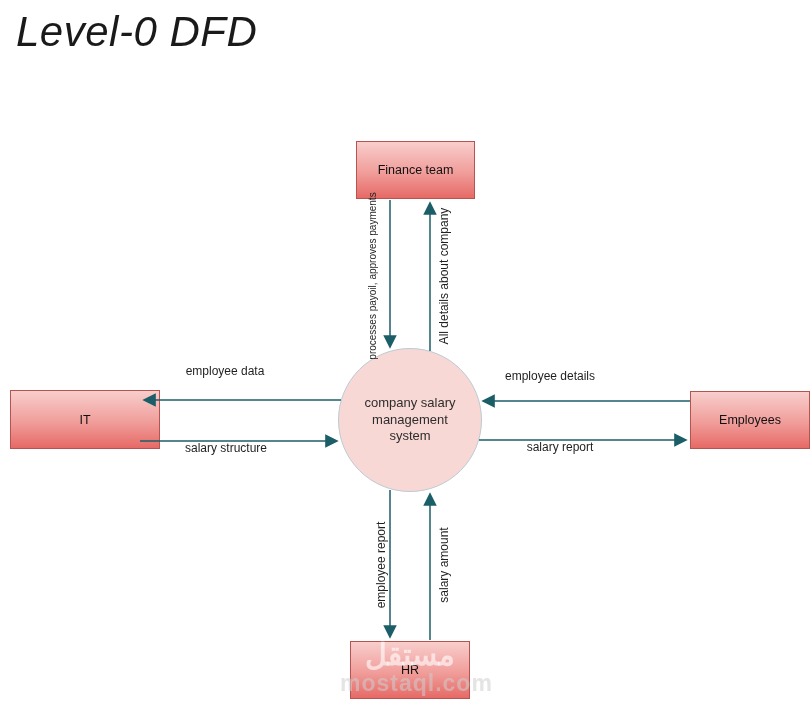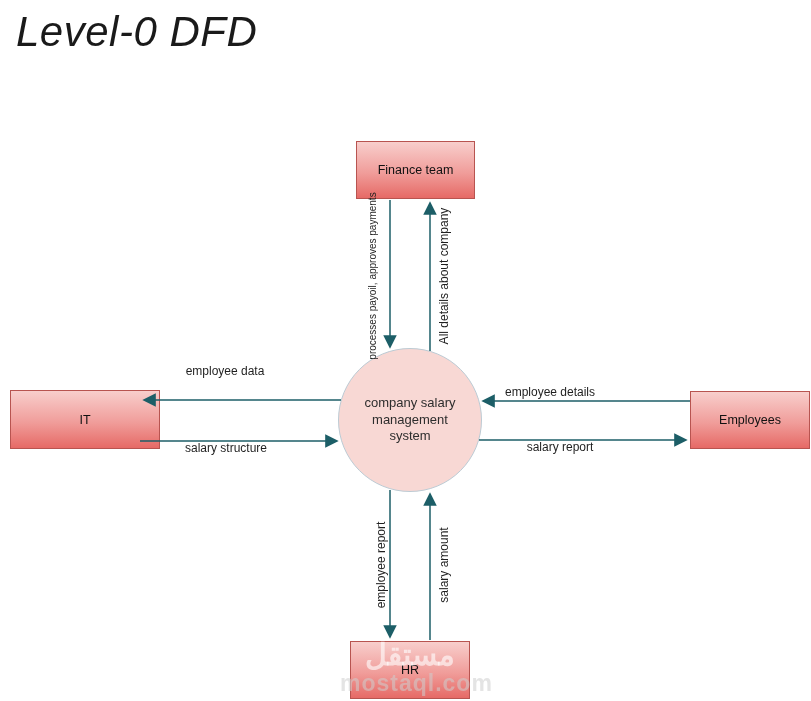--- a/index.html
+++ b/index.html
@@ -149,21 +149,21 @@
   </svg>
 
   <div class="flow-label vertical small" style="left:372px; top:276px;">processes payoil, approves payments</div>
 
   <div class="flow-label vertical" style="left:444px; top:276px;">All details about company</div>
 
   <div class="flow-label" style="left:225px; top:371px;">employee data</div>
 
   <div class="flow-label" style="left:226px; top:448px;">salary structure</div>
 
-  <div class="flow-label" style="left:550px; top:392px;">employee details</div>
+  <div class="flow-label" style="left:550px; top:376px;">employee details</div>
 
   <div class="flow-label" style="left:560px; top:447px;">salary report</div>
 
   <div class="flow-label vertical" style="left:381px; top:565px;">employee report</div>
 
   <div class="flow-label vertical" style="left:444px; top:565px;">salary amount</div>
 
   <div class="watermark">
     <div class="watermark-arabic">مستقل</div>
     <div class="watermark-domain">mostaql.com</div>

